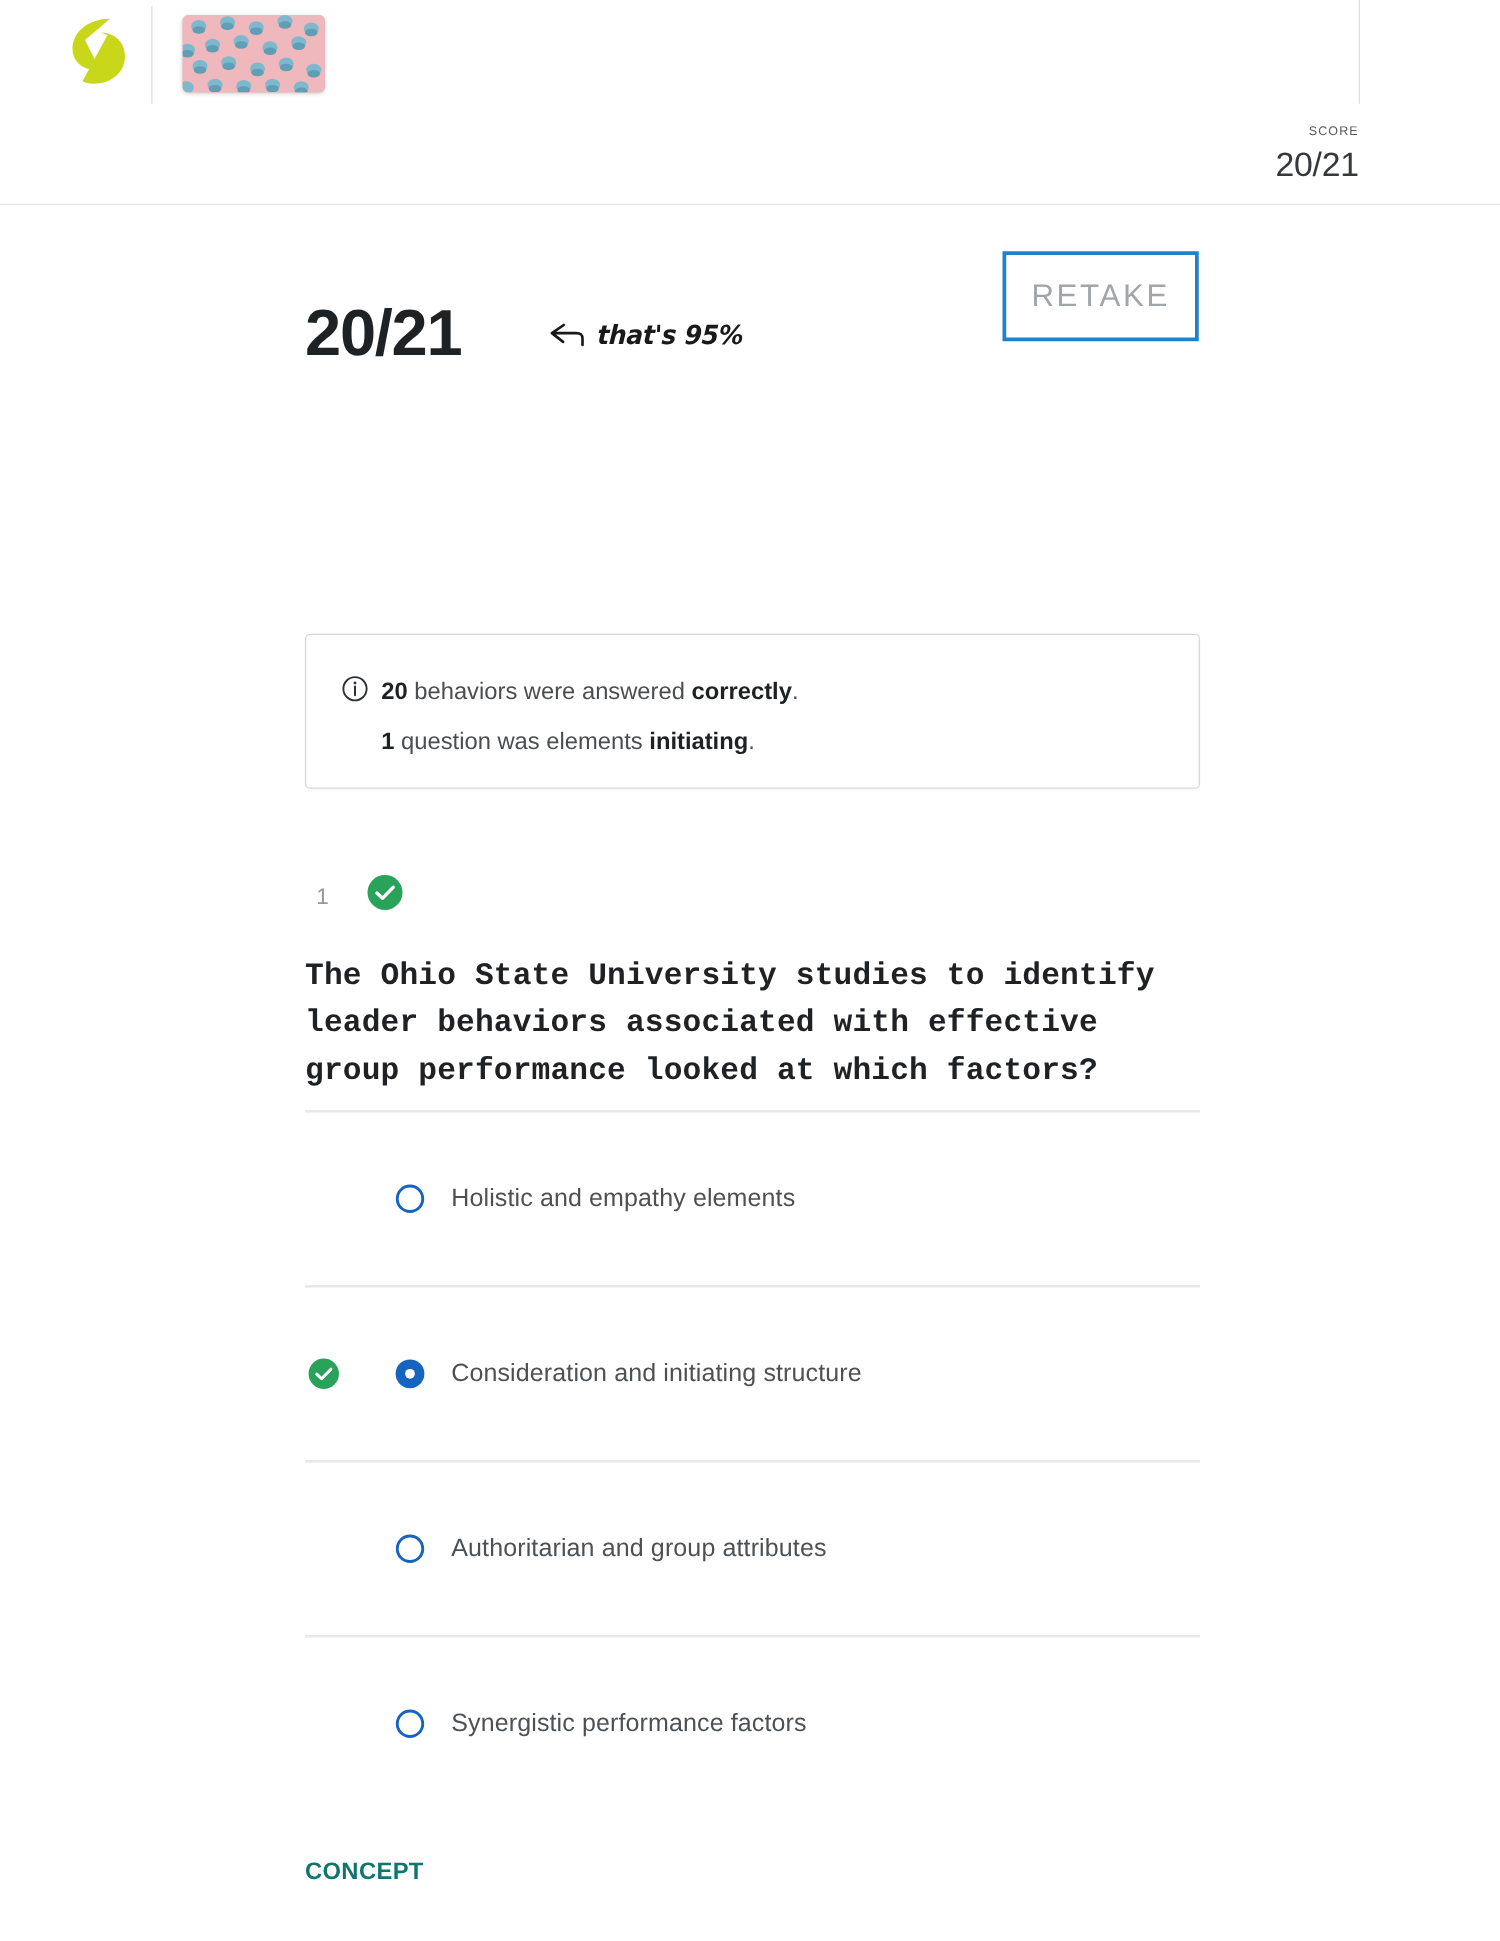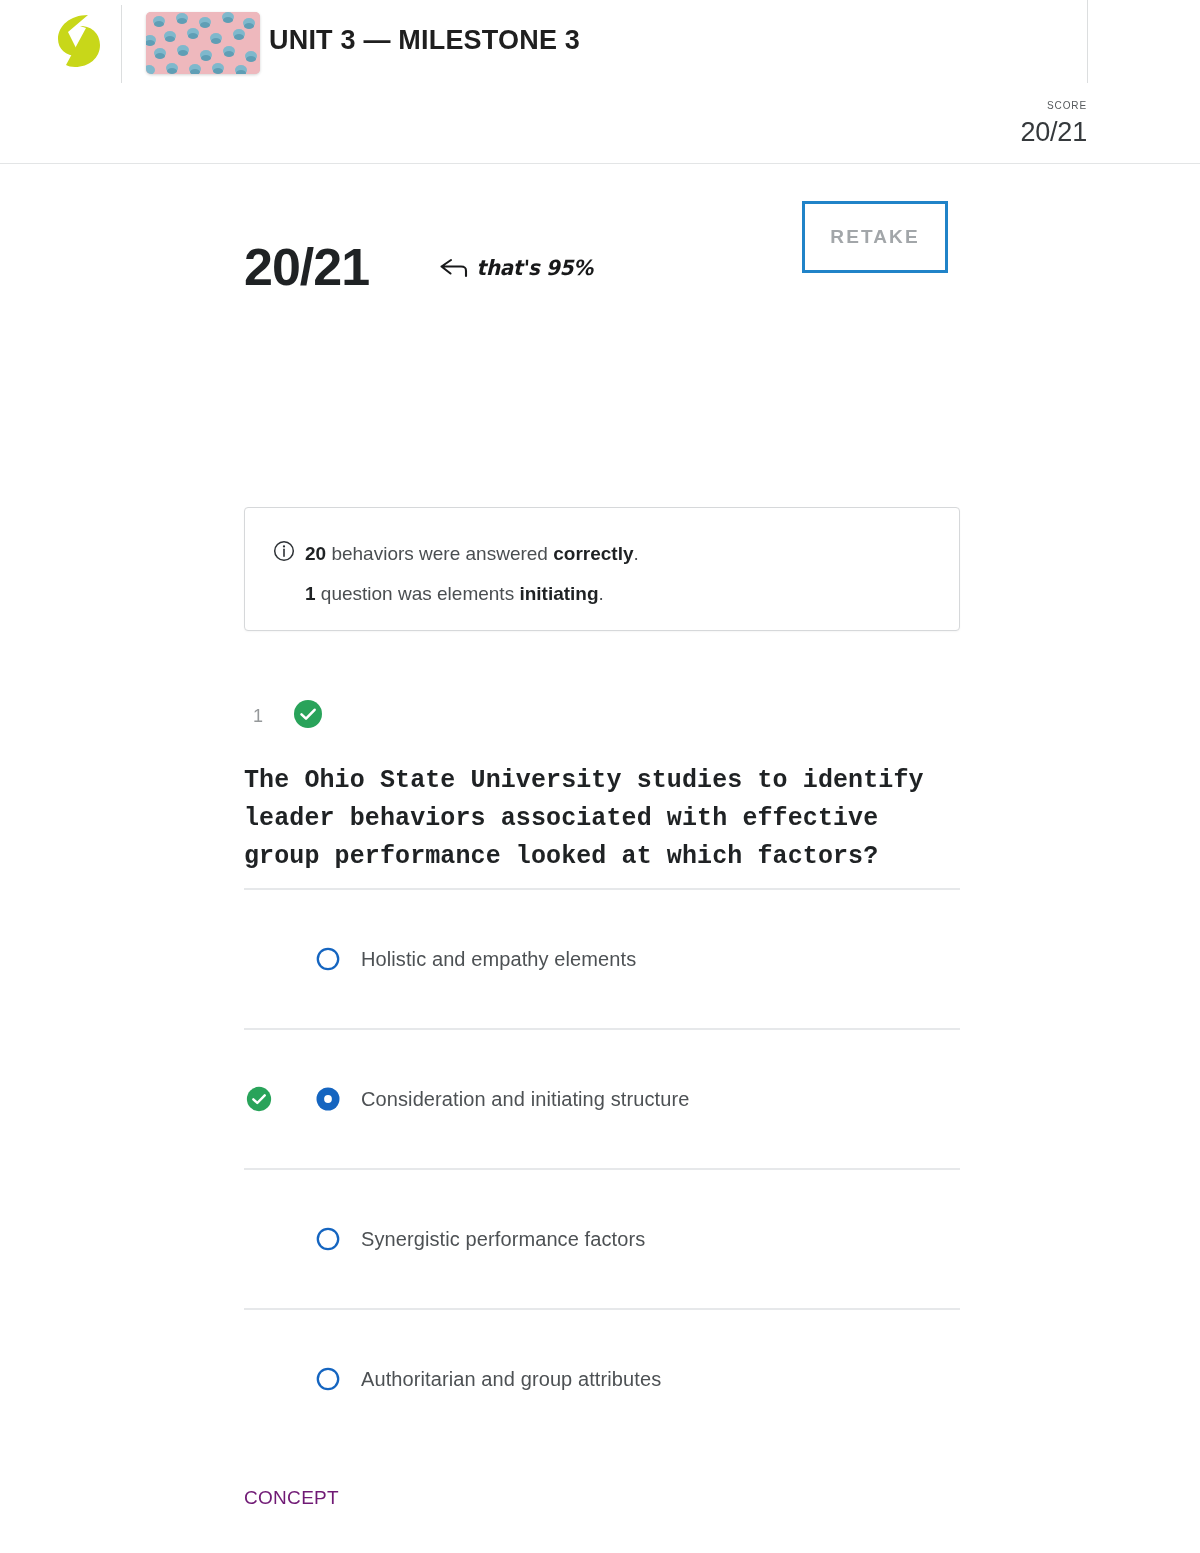--- a/index.html
+++ b/index.html
@@ -139,30 +139,29 @@
     color: #18191a;
     font-style: italic;
     transform: skewX(-3deg) scaleY(1.05);
     letter-spacing: -0.3px;
   }
 
   .retake-btn {
     position: absolute;
     left: 558px;
     top: -36px;
-    width: 146px;
+    width: 157px;
     height: 72px;
     border: 3px solid #2083c8;
     background: #ffffff;
     color: #a2a6a9;
-    font-size: 19px;
+    font-size: 25px;
     letter-spacing: 2.1px;
     cursor: pointer;
     font-family: "Liberation Sans", sans-serif;
-    font-weight: bold;
   }
 
   .info-box {
     position: absolute;
     left: 244px;
     top: 343px;
     width: 716px;
     height: 124px;
     border: 1px solid #d6d8da;
     border-radius: 4px;
@@ -256,22 +255,22 @@
   .option.two-line .option-label { width: 330px; }
 
   .concept-block {
     position: absolute;
     left: 244px;
     top: 1320px;
     width: 716px;
   }
   .concept-label {
     font-size: 19px;
-    font-weight: normal;
-    color: #701a75;
+    font-weight: bold;
+    color: #0f766e;
     letter-spacing: 0.3px;
     line-height: 28px;
   }
   .concept-link {
     display: block;
     margin-top: 12px;
     font-size: 20px;
     color: #1a7fc1;
     text-decoration: none;
     line-height: 30px;
@@ -377,21 +376,20 @@
               <ellipse cx="95" cy="58" rx="6" ry="5"></ellipse>
               <ellipse cx="95" cy="61" rx="5" ry="3" fill="#5f9eb5"></ellipse>
             </g>
           <g>
               <ellipse cx="3" cy="58" rx="6" ry="5"></ellipse>
             </g>
         </g>
       </svg>
     </div>
 
-    <div class="unit-title">UNIT 3 — MILESTONE 3</div>
 
     <div class="header-divider-right"></div>
 
     <div class="score-block">
       <div class="score-label">SCORE</div>
       <div class="score-value">20/21</div>
     </div>
   </div>
 
   <div class="content">
@@ -470,32 +468,32 @@
         </div>
       </div>
 
       <div class="option">
         <div class="option-inner">
           <span class="radio">
             <svg width="26" height="26" viewBox="0 0 26 26">
               <circle cx="13" cy="13" r="10.2" fill="#fff" stroke="#1565c0" stroke-width="2.3"></circle>
             </svg>
           </span>
-          <span class="option-label">Synergistic performance factors</span>
+          <span class="option-label">Authoritarian and group attributes</span>
         </div>
       </div>
 
       <div class="option">
         <div class="option-inner">
           <span class="radio">
             <svg width="26" height="26" viewBox="0 0 26 26">
               <circle cx="13" cy="13" r="10.2" fill="#fff" stroke="#1565c0" stroke-width="2.3"></circle>
             </svg>
           </span>
-          <span class="option-label">Authoritarian and group attributes</span>
+          <span class="option-label">Synergistic performance factors</span>
         </div>
       </div>
     </div>
 
     <div class="concept-block">
       <div class="concept-label">CONCEPT</div>
     </div>
 
   </div>
 </div>

